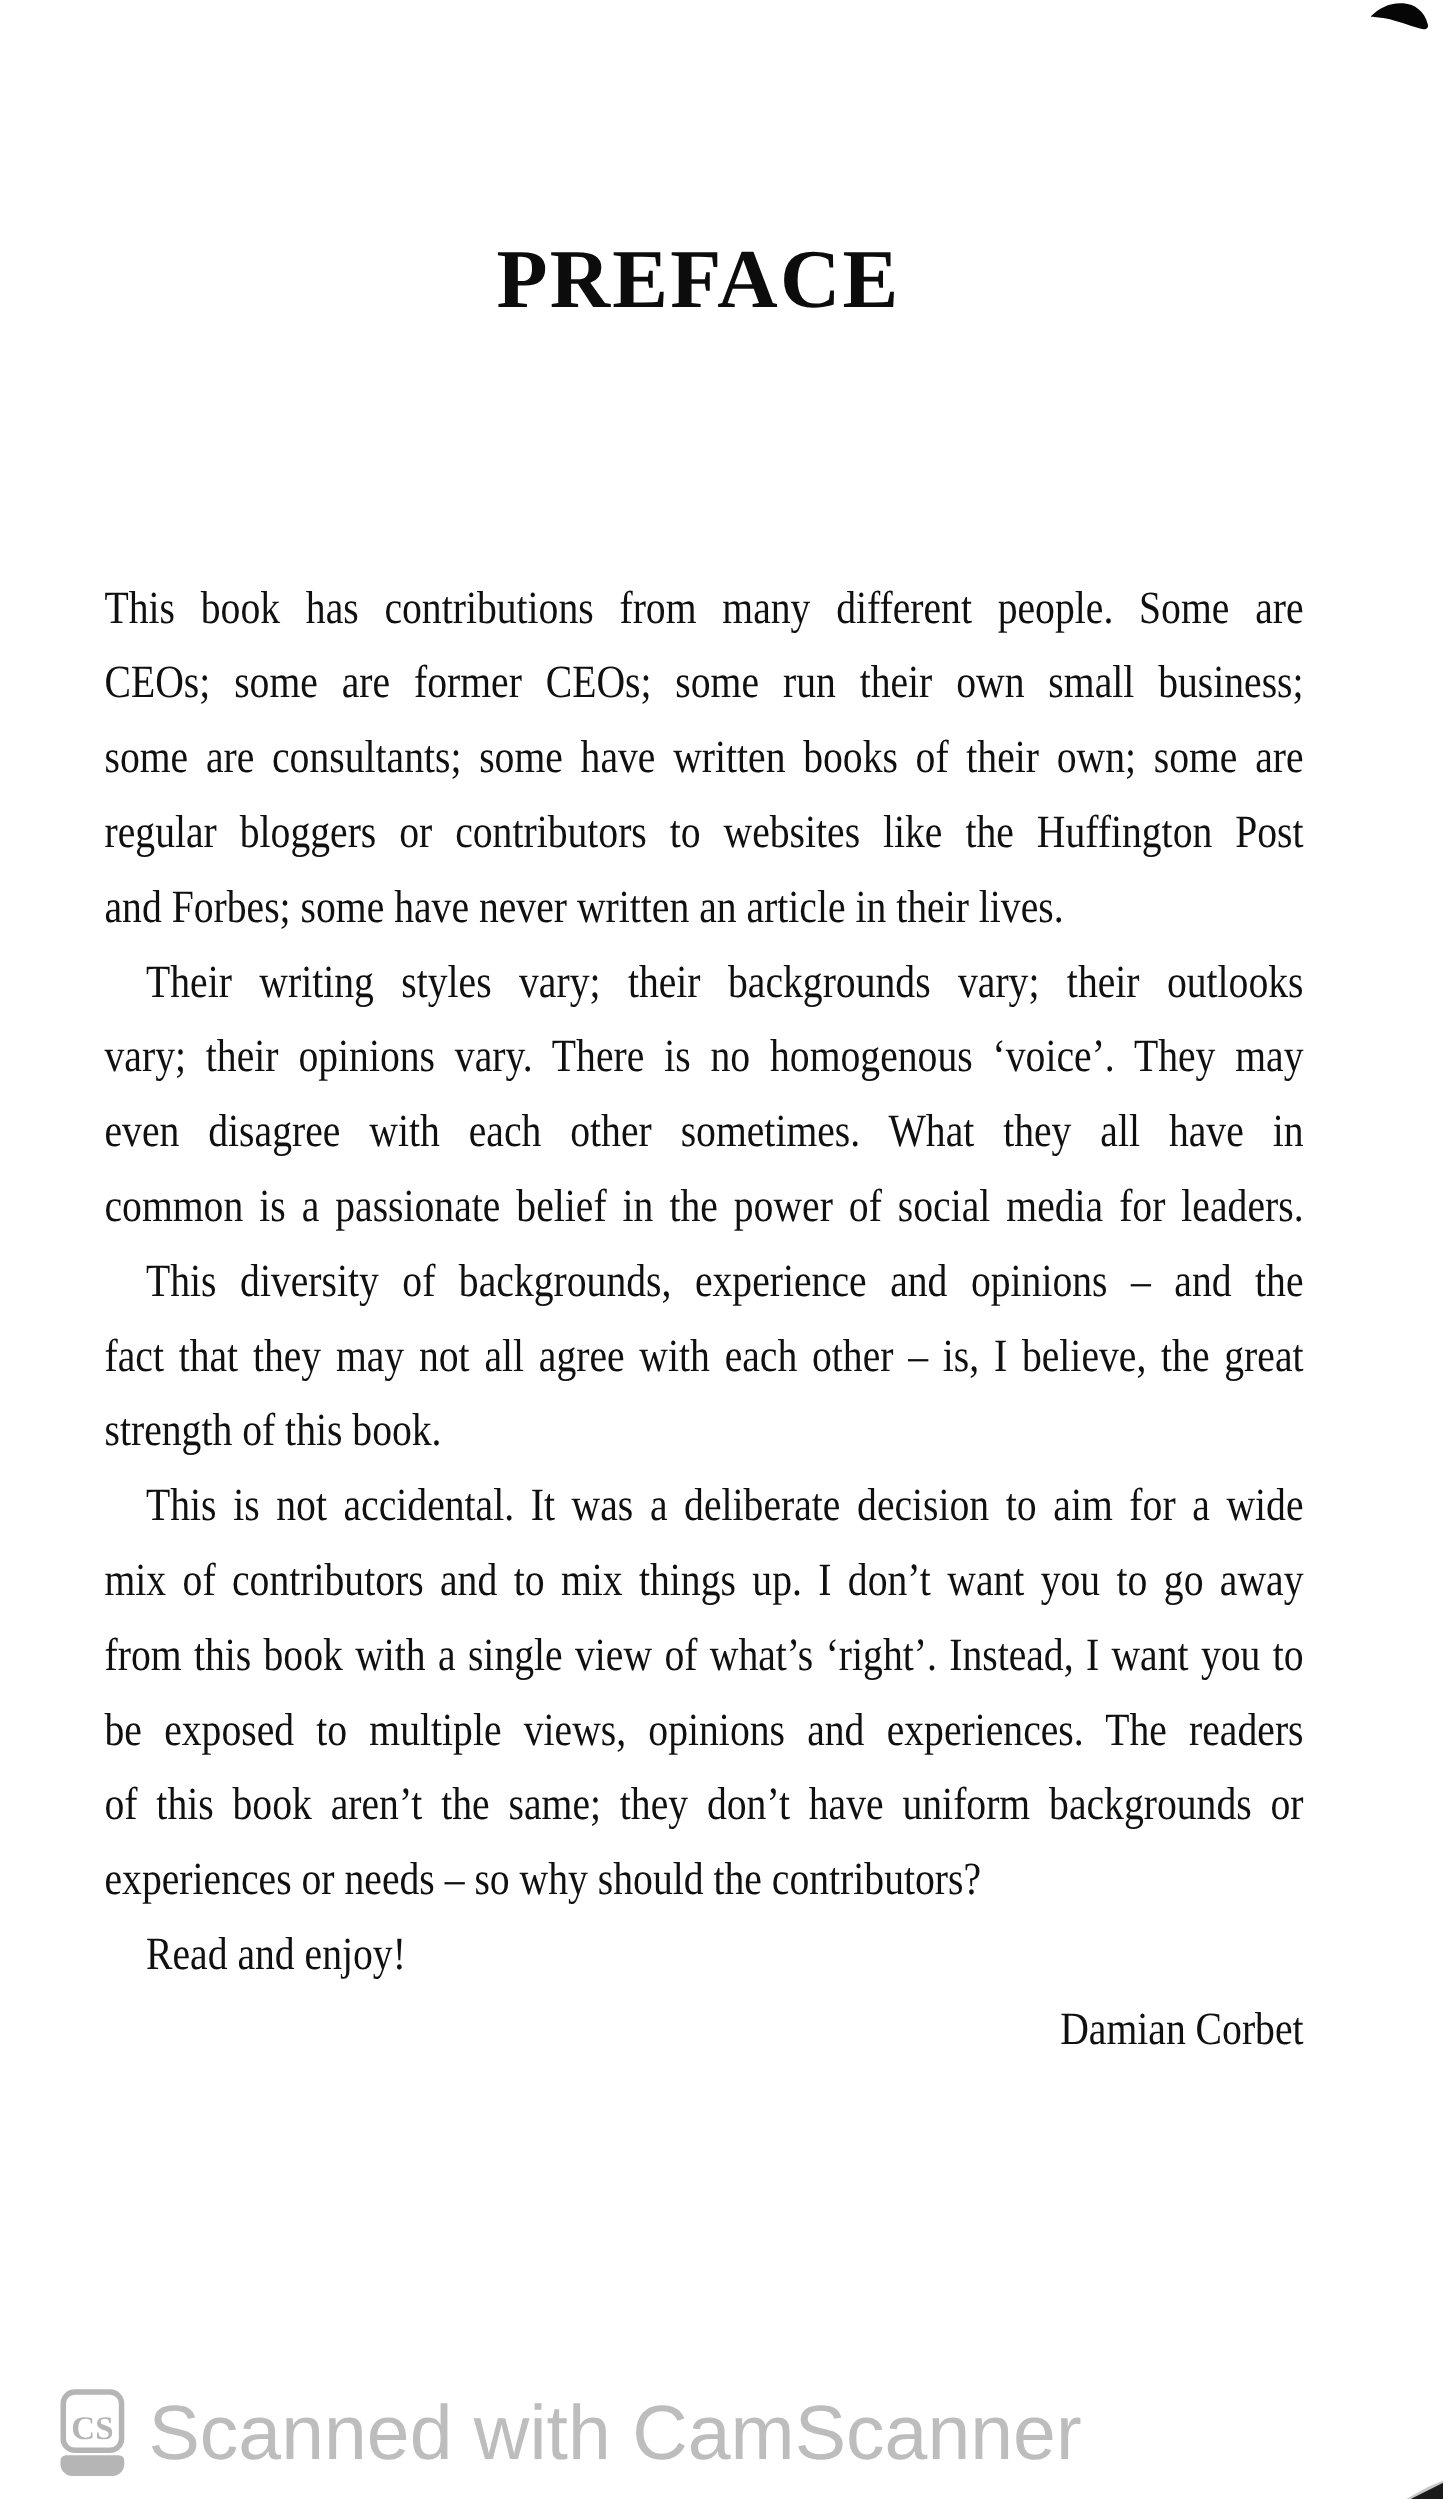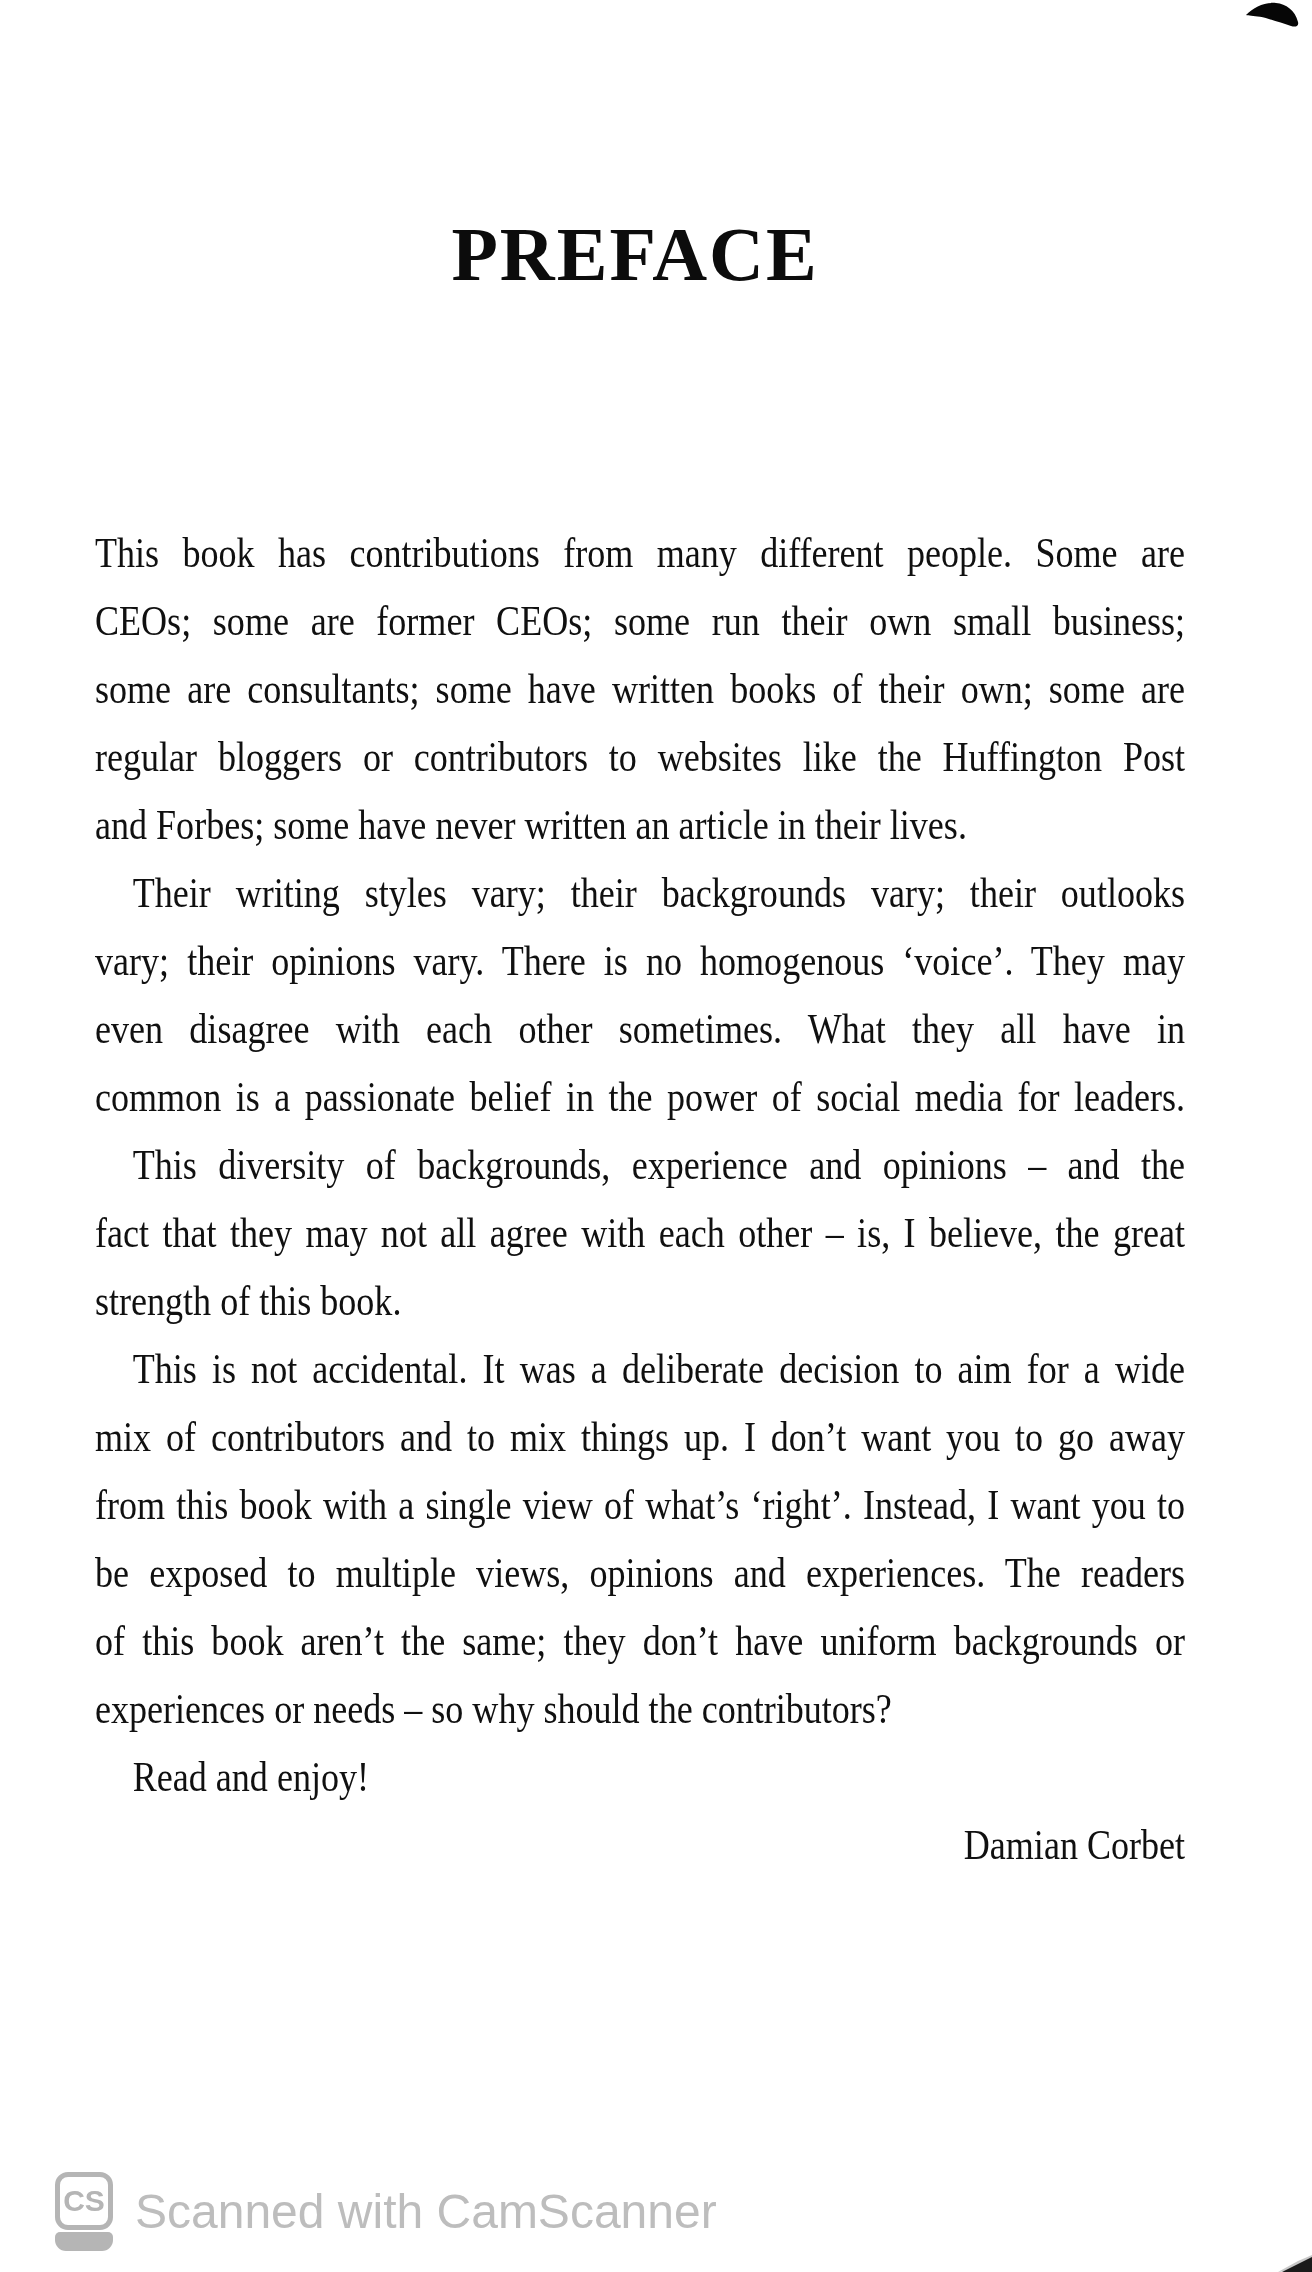--- a/index.html
+++ b/index.html
@@ -68,39 +68,39 @@
     align-items: flex-start;
   }
   .cs-icon { width: 58px; }
   .cs-box {
     box-sizing: border-box;
     width: 58px;
     height: 58px;
     border: 5px solid #b5b5b5;
     border-radius: 13px;
     display: flex;
-    align-items: center;
+    align-items: flex-end;
     justify-content: center;
-    font-family: Liberation Sans, sans-serif;
+    font-family: Liberation Serif, serif;
     font-weight: bold;
     font-size: 30px;
     color: #b5b5b5;
   }
   .cs-bar {
     display: block;
     width: 58px;
     height: 19px;
     margin-top: 2px;
     background: #b5b5b5;
     border-radius: 5px 5px 11px 11px;
   }
   .footer-text {
     margin-left: 22px;
     font-family: "Liberation Sans", sans-serif;
-    font-size: 48px;
+    font-size: 70px;
     line-height: 79px;
     color: #bdbdbd;
     white-space: nowrap;
   }
   
   .art-tr {
     position: absolute;
     top: 0;
     left: 1240px;
     width: 64px;

